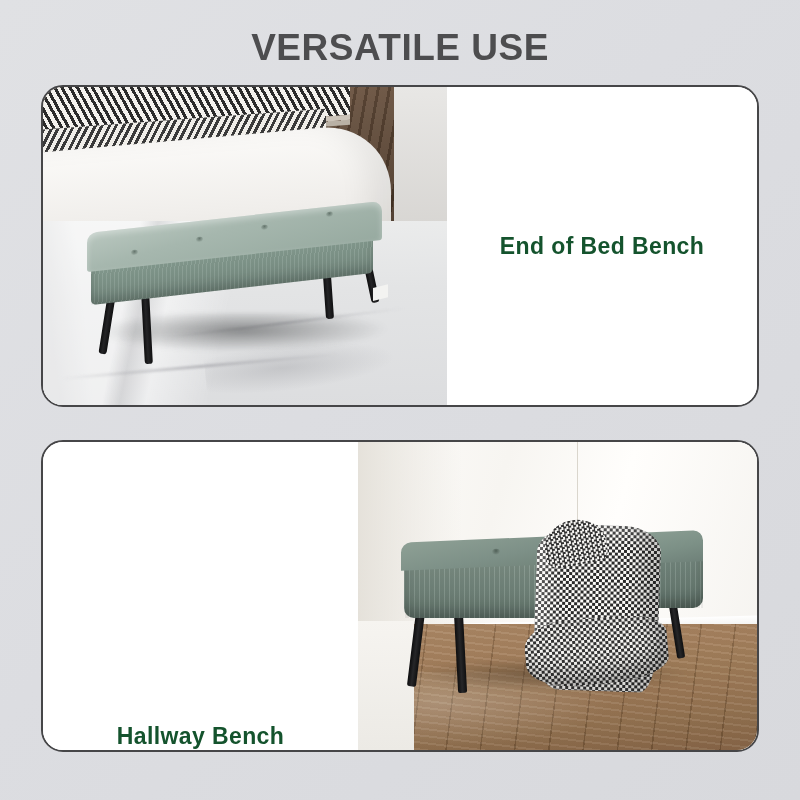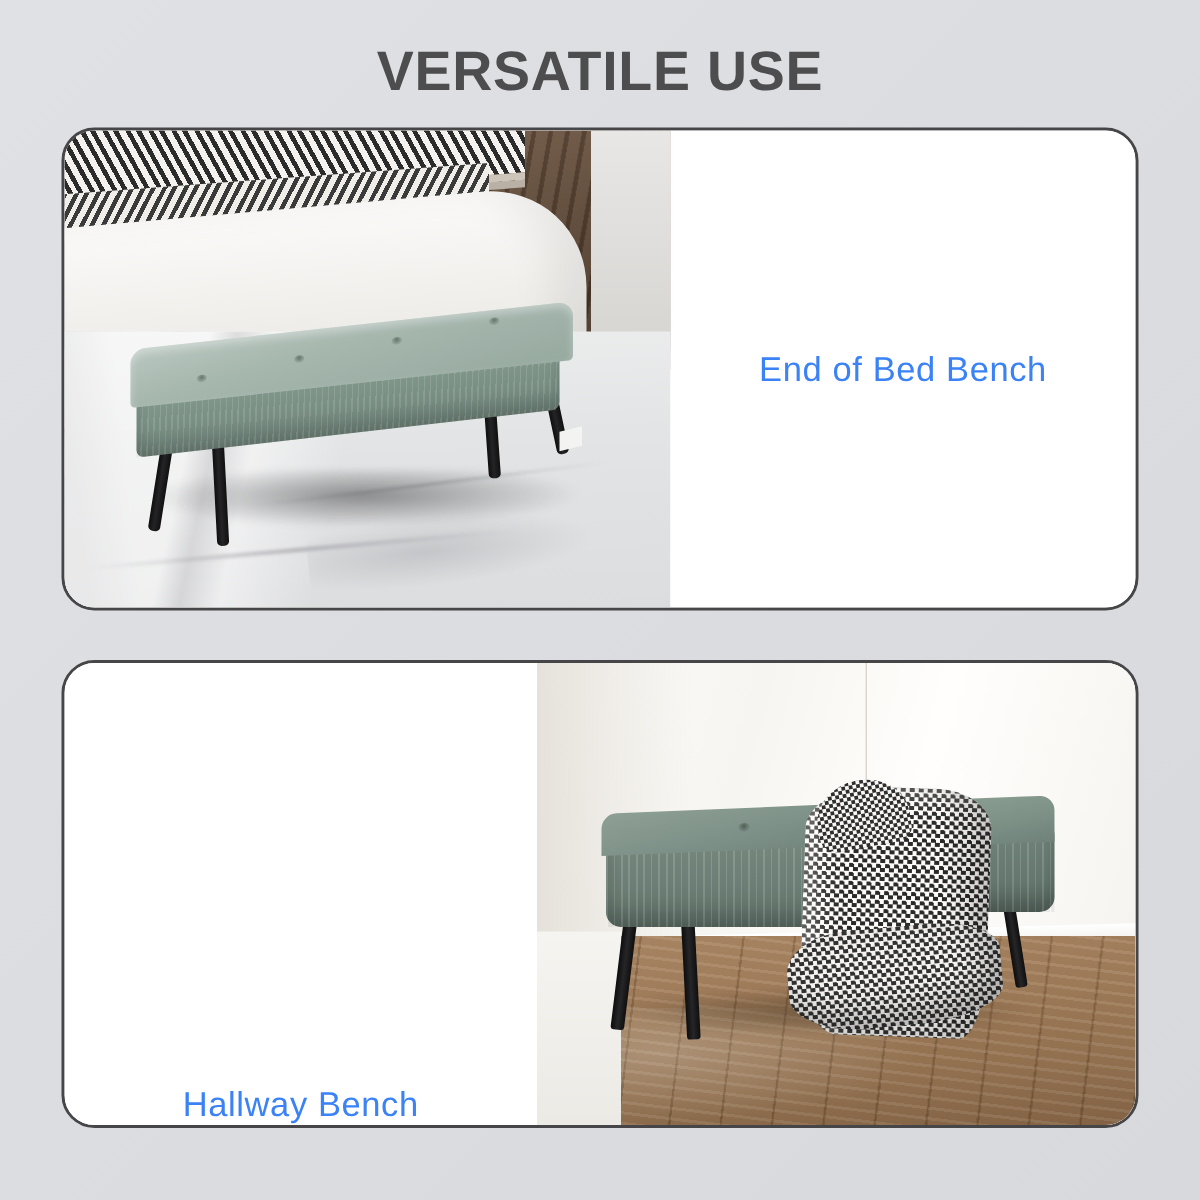--- a/index.html
+++ b/index.html
@@ -60,23 +60,24 @@
   .caption-pane {
     position: relative;
     flex: 1 1 auto;
     background: #ffffff;
     display: flex;
     align-items: center;
     justify-content: center;
   }
   .caption {
     font-size: 23px;
-    color: #3b82f6;
+    color: #14532d;
     letter-spacing: 0.4px;
     white-space: nowrap;
+    font-weight: bold;
   }
 
   
   .photo-1 { flex: 0 0 404px; }
 
   .bedroom-wall {
     position: absolute; left: 0; top: 0; width: 100%; height: 46%;
     background: linear-gradient(180deg, #7b7165 0%, #6e6456 38%, #584c3e 100%);
   }
   .bedroom-wood {

